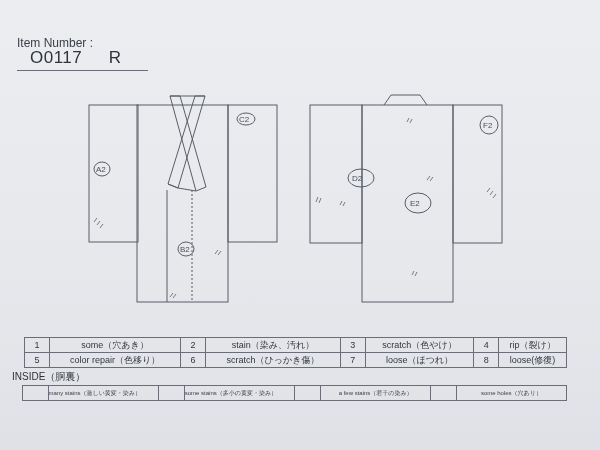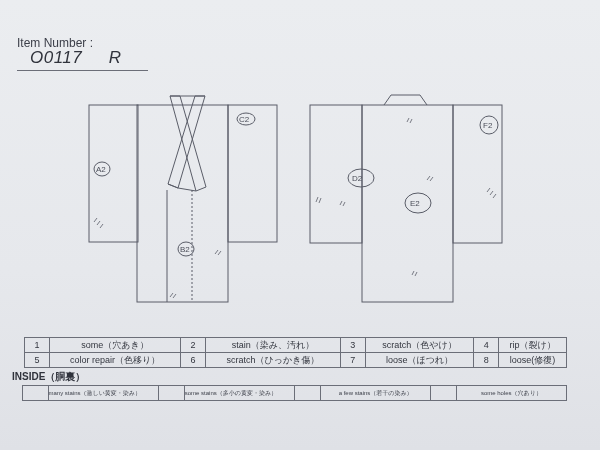--- a/index.html
+++ b/index.html
@@ -28,38 +28,38 @@
   .kimono-line { stroke: #5a5d68; stroke-width: 1; fill: none; }
   .mark-text { font-family: "Liberation Sans", sans-serif; font-size: 8px; fill: #4a4d58; }
   table { border-collapse: collapse; position: absolute; }
   .legend { left: 24px; top: 337px; width: 543px; }
   .legend td {
     border: 1px solid #6b6e78; height: 14px; padding: 0; font-size: 9px;
     text-align: center; color: #33363f; white-space: nowrap;
   }
   .legend td.num { width: 24px; }
   .inside-label {
-    position: absolute; left: 12px; top: 370px; font-size: 10px; font-weight: bold; color: #2f323b;
+    position: absolute; left: 12px; top: 370px; font-size: 10px; font-weight: normal; color: #2f323b;
   }
   .inside { left: 22px; top: 385px; width: 545px; }
   .inside td {
     border: 1px solid #6b6e78; height: 14px; padding: 0; font-size: 6px;
     color: #3d404a; white-space: nowrap;
   }
   .inside td.box { width: 25px; }
   .inside td.desc { width: 110px; }
   .inside td.c { text-align: center; }
 </style>
 </head>
 <body>
 
 <div class="paper"></div>
 
 <div class="item-label">Item Number :</div>
-<div class="item-number" style="white-space:pre;font-style:italic;">O0117  R</div>
+<div class="item-number" style="white-space:pre;">O0117  R</div>
 <div class="item-underline"></div>
 
 <svg class="diagram" width="600" height="330">
 
   <g>
     <rect class="kimono-line" x="89" y="105" width="49" height="137"></rect>
     <rect class="kimono-line" x="228" y="105" width="49" height="137"></rect>
     <rect class="kimono-line" x="137" y="105" width="91" height="197"></rect>
     <line class="kimono-line" x1="167" y1="190" x2="167" y2="302"></line>
     <line class="kimono-line" x1="192" y1="190" x2="192" y2="302" stroke-dasharray="2,2"></line>

